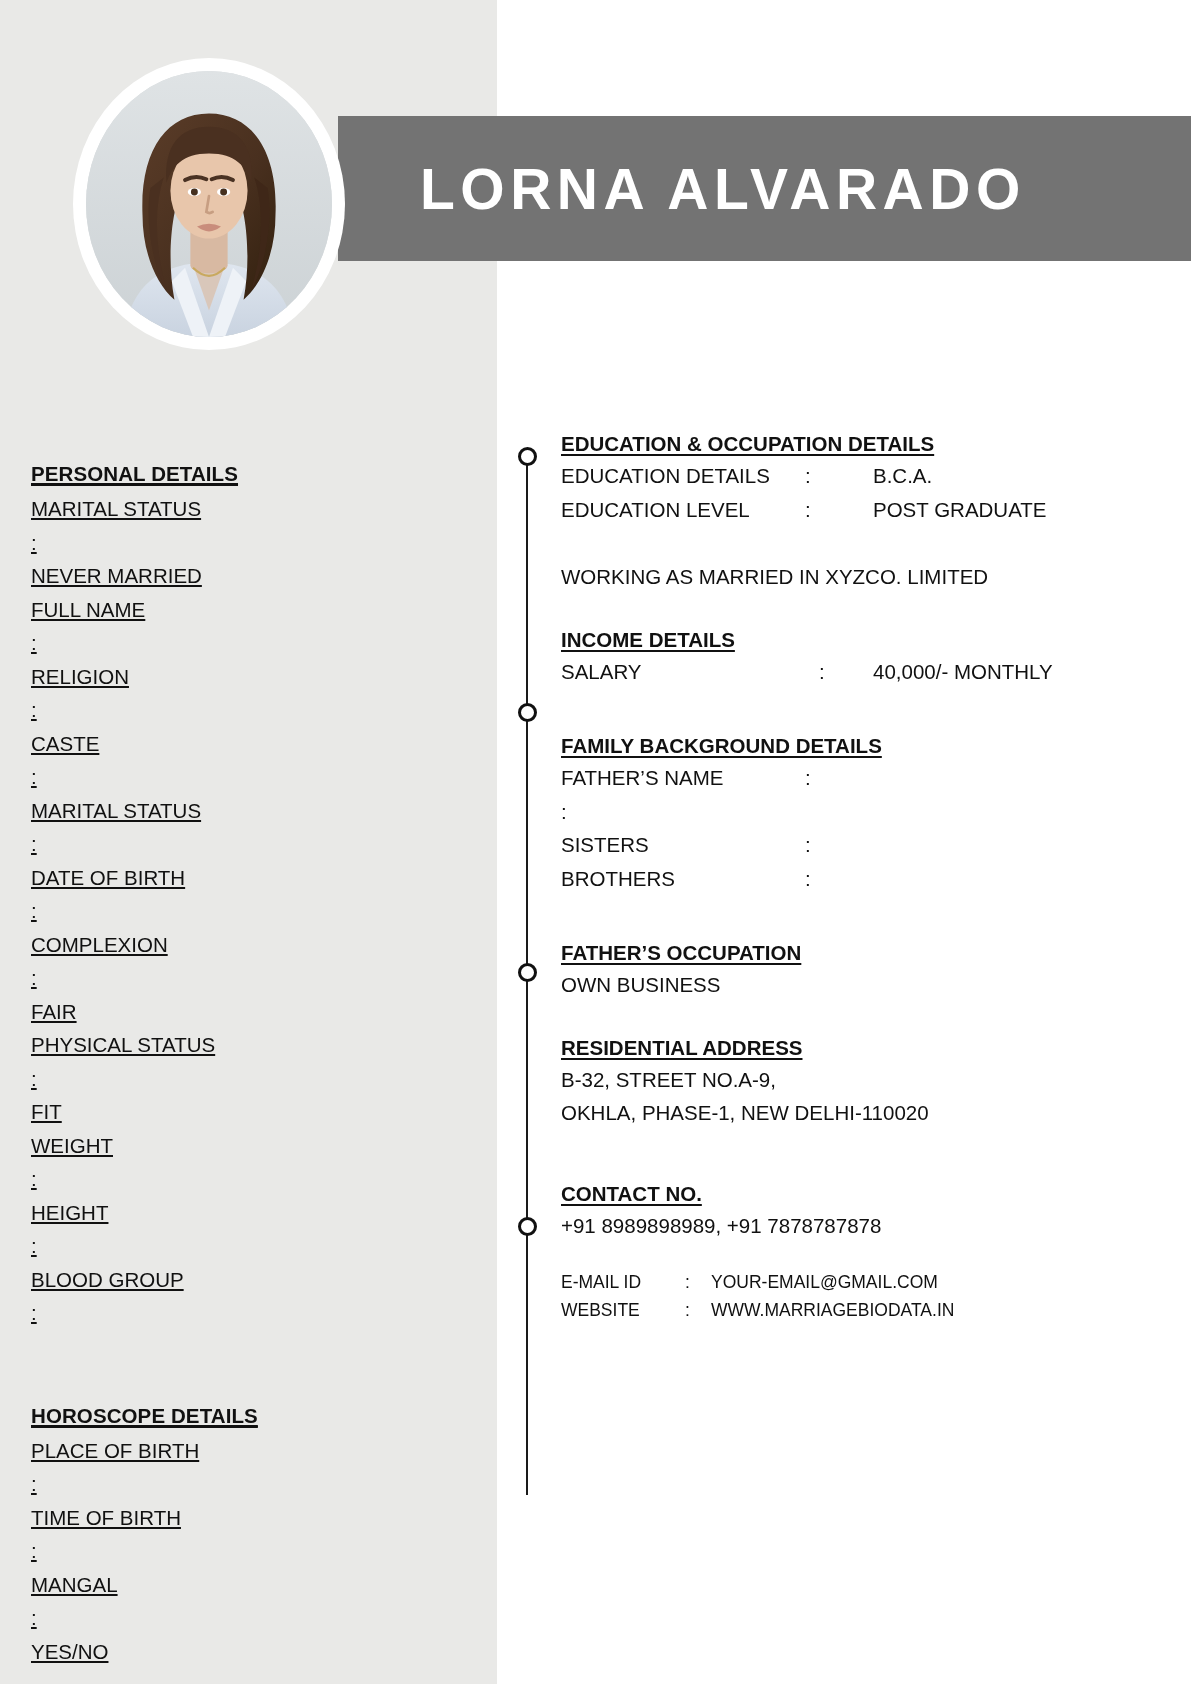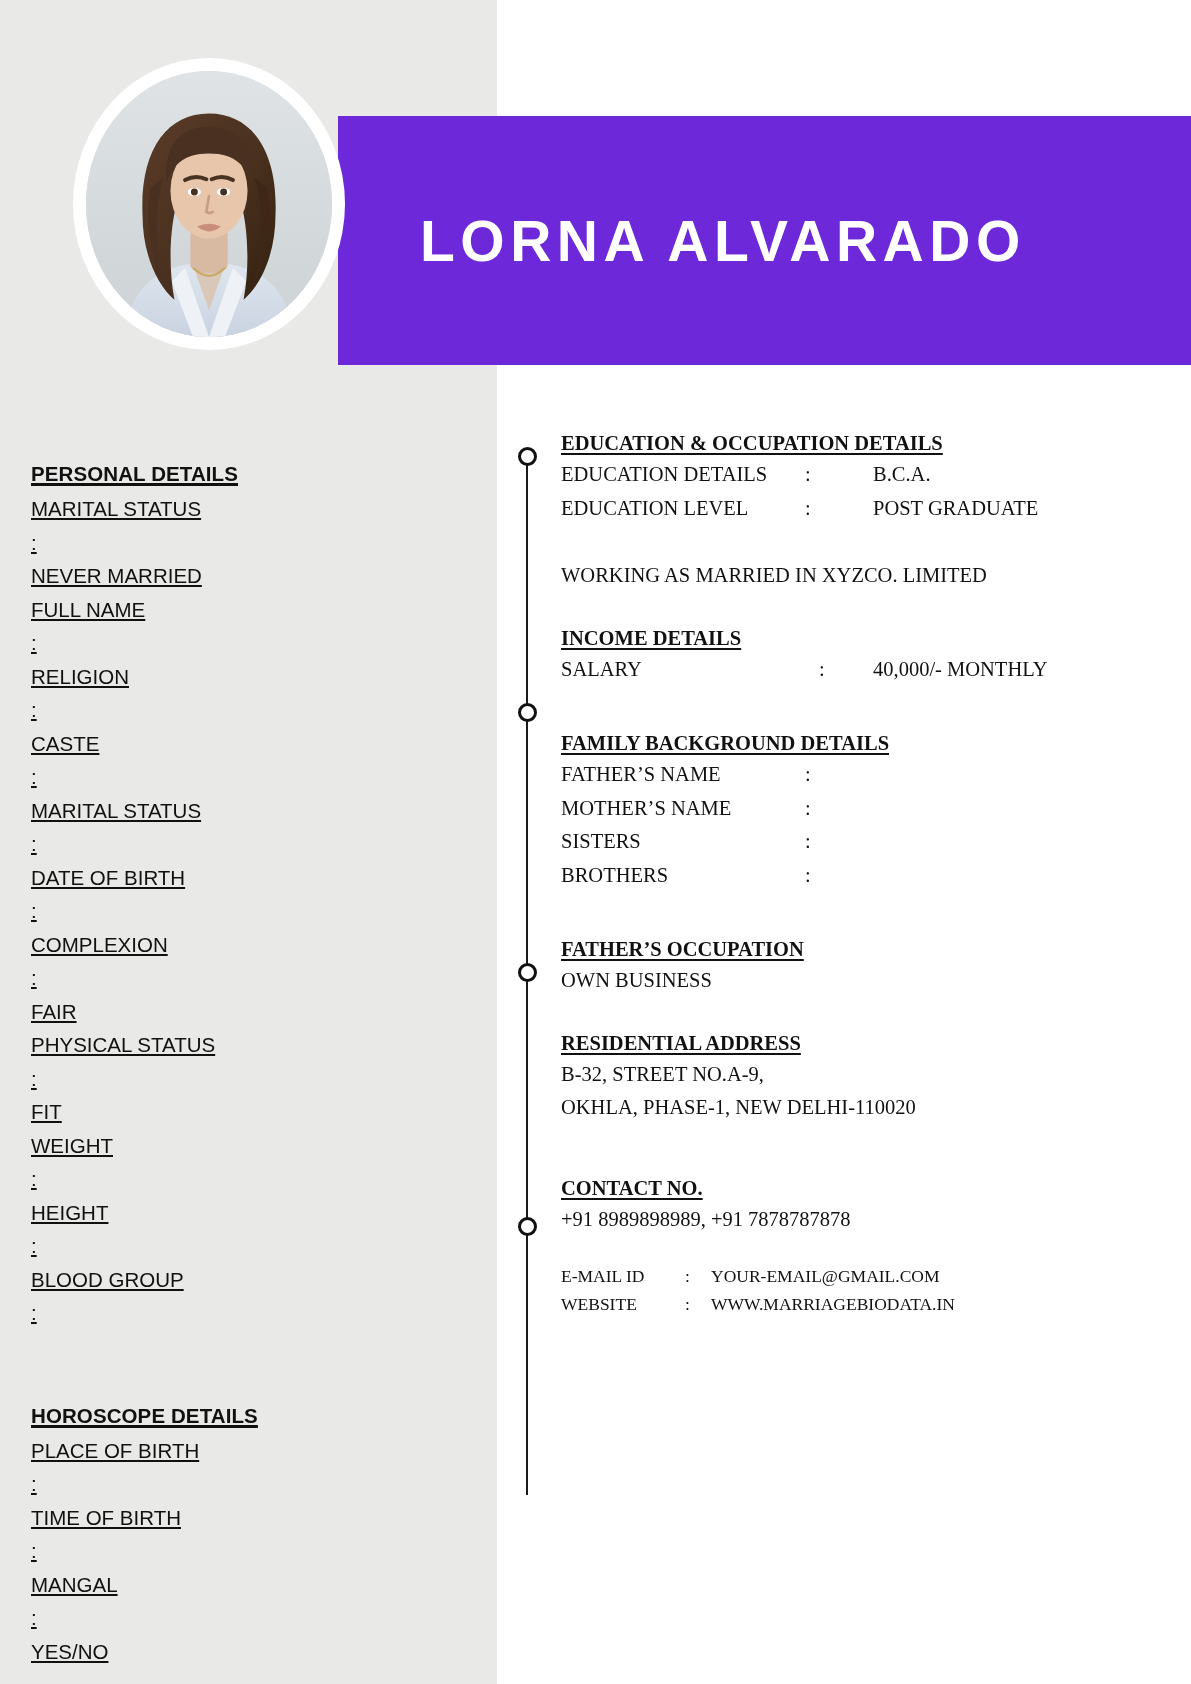--- a/index.html
+++ b/index.html
@@ -15,22 +15,22 @@
   
   .gray-panel {
     position:absolute; left:0; top:0;
     width:497px; height:1684px;
     background:#e9e9e7;
   }
 
   
   .name-banner {
     position:absolute; left:338px; top:116px;
-    width:853px; height:249px;
-    background:#6d28d9;
+    width:853px; height:145px;
+    background:#737373;
     display:flex; align-items:center;
   }
   .name-text {
     color:#ffffff;
     font-size:57px;
     font-weight:bold;
     letter-spacing:5.5px;
     margin-left:82px;
     white-space:nowrap;
   }
@@ -111,21 +111,20 @@
     border-radius:50%;
     background:#ffffff;
     left:518px;
     z-index:4;
   }
 
   
   .right-col {
     position:absolute; left:561px; top:432px;
     width:600px;
-    font-family:Liberation Serif, serif;
   }
   .r-head {
     font-size:20.5px;
     font-weight:bold;
     text-decoration:underline;
     text-underline-offset:3px;
     white-space:nowrap;
     margin-bottom:3px;
   }
   .r-row {
@@ -350,21 +349,20 @@
     <div class="gap-46"></div>
 
     <div class="r-head">FAMILY BACKGROUND DETAILS</div>
     <div class="fam">
       <div class="r-row">
         <span class="lbl">FATHER’S NAME</span>
         <span class="col">:</span>
         <span class="val"></span>
       </div>
       <div class="r-row">
-        <span class="lbl">MOTHER’S NAME</span>
         <span class="col">:</span>
         <span class="val"></span>
       </div>
       <div class="r-row">
         <span class="lbl">SISTERS</span>
         <span class="col">:</span>
         <span class="val"></span>
       </div>
       <div class="r-row">
         <span class="lbl">BROTHERS</span>

